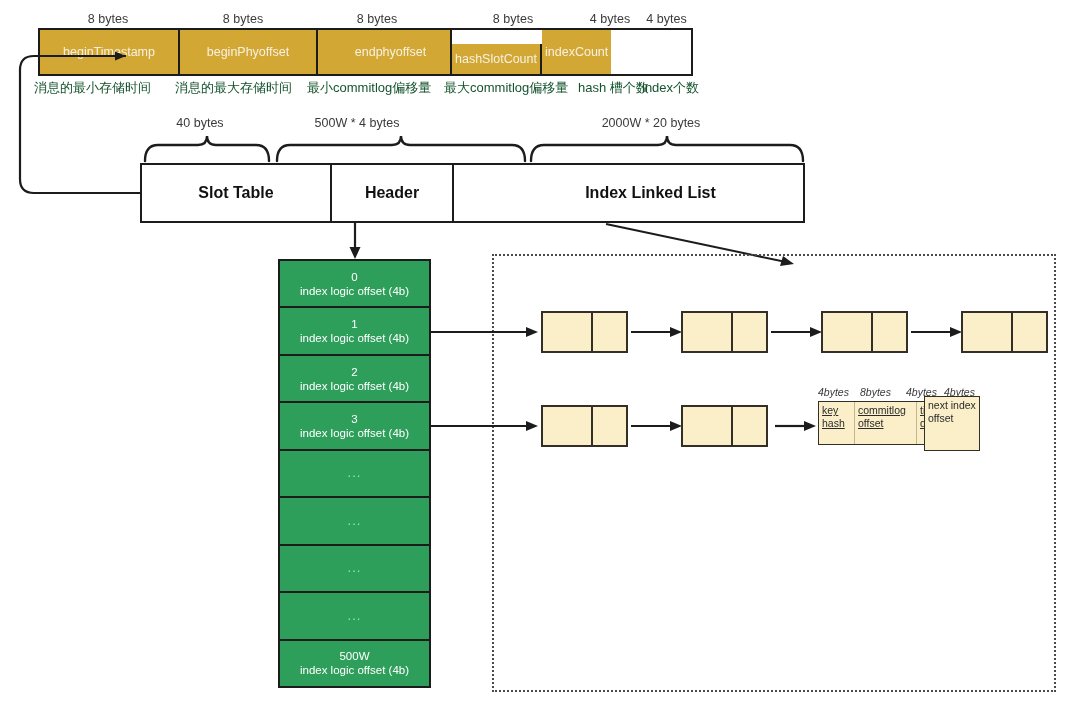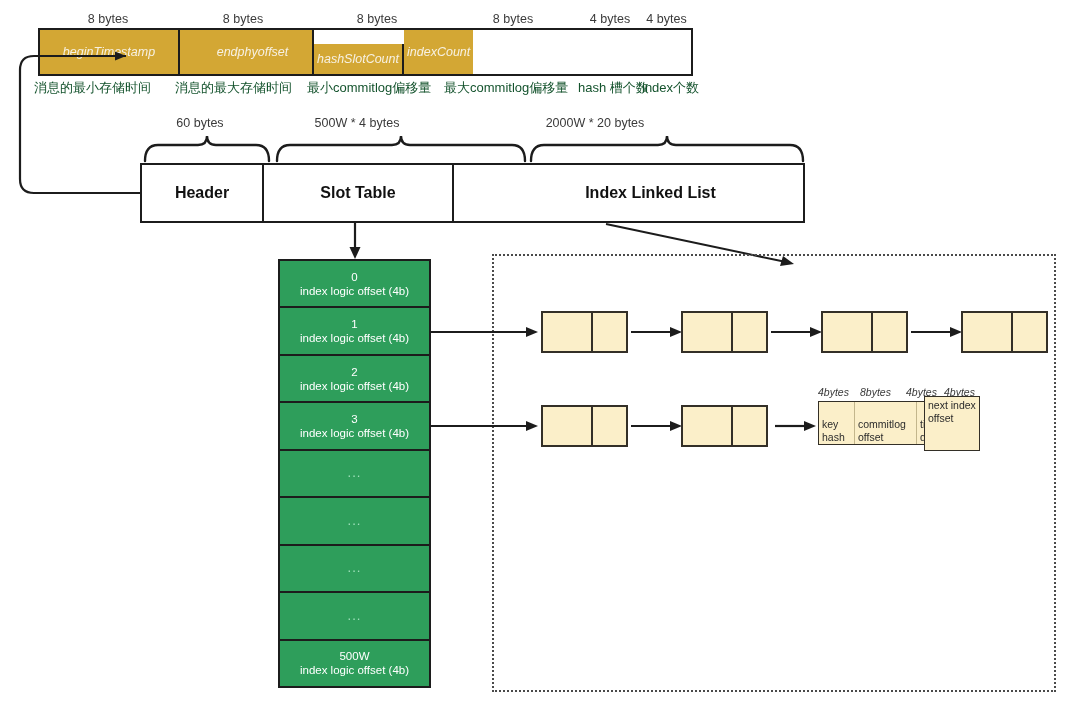--- a/index.html
+++ b/index.html
@@ -19,21 +19,21 @@
 
   
   #gold-strip{
     left:38px;top:28px;width:655px;height:48px;
     border:2px solid #1c1c1c;display:flex;
   }
   .gold-cell{
     background:#d3a734;border-right:2px solid #1c1c1c;
     display:flex;align-items:center;justify-content:center;
     color:#f7f1e2;font-size:12.5px;text-align:center;line-height:15px;
-    padding:0 3px;box-sizing:border-box;font-style:italic;
+    padding:0 3px;box-sizing:border-box;
   }
   .gold-cell:last-child{border-right:none;}
 
   
   #main-bar{
     left:140px;top:163px;width:665px;height:60px;
     border:2.5px solid #1c1c1c;display:flex;background:#fff;
   }
   .bar-cell{
     border-right:2.5px solid #1c1c1c;display:flex;align-items:center;
@@ -75,21 +75,21 @@
   .ll-node .c-narrow{flex:1 1 0;}
 
   
   #entry-detail{
     left:818px;top:401px;width:162px;height:44px;
     border:1.6px solid #332f27;background:#fbefc9;display:flex;
   }
   #entry-detail .ecell{
     border-right:1.3px solid #c3b68c;
     font-size:10.5px;line-height:12.5px;color:#2b2b2b;
-    padding:16px 3px;box-sizing:border-box;
+    padding:2px 3px;box-sizing:border-box;text-decoration:underline;
   }
   #entry-detail .ecell:last-child{border-right:none;}
   #entry-next{
     left:924px;top:396px;width:56px;height:55px;
     border:1.8px solid #332f27;background:#fbefc9;
     font-size:10.5px;line-height:12.5px;color:#2b2b2b;
     padding:2px 3px;box-sizing:border-box;
   }
   .byte-lbl{font-size:10.5px;color:#3a3a3a;white-space:nowrap;font-style:italic;}
 </style>
@@ -100,51 +100,52 @@
   <div class="abs lbl" style="left:0px;top:0px;width:140px;">8 bytes</div>
   <div class="abs lbl" style="left:140px;top:0px;width:130px;">8 bytes</div>
   <div class="abs lbl" style="left:270px;top:0px;width:138px;">8 bytes</div>
   <div class="abs lbl" style="left:408px;top:0px;width:134px;">8 bytes</div>
   <div class="abs lbl" style="left:542px;top:0px;width:60px;">4 bytes</div>
   <div class="abs lbl" style="left:602px;top:0px;width:53px;">4 bytes</div>
 </div>
 
 <div class="abs" id="gold-strip">
   <div class="gold-cell" style="flex:0 0 140px;">beginTimestamp</div>
+  <div class="gold-cell" style="flex:0 0 138px;">beginPhyoffset</div>
   <div class="gold-cell" style="flex:0 0 134px;padding-left:16px;">endphyoffset</div>
   <div class="gold-cell" style="flex:0 0 60px;margin-top:14px;">hashSlotCount</div>
   <div class="gold-cell" style="flex:0 0 53px;">indexCount</div>
 </div>
 
 <div class="abs" id="gold-desc-labels" style="left:38px;top:80px;width:655px;height:18px;">
   <div class="abs cjk" style="left:-4px;top:0px;width:148px;">消息的最小存储时间</div>
   <div class="abs cjk" style="left:137px;top:0px;width:136px;">消息的最大存储时间</div>
   <div class="abs cjk" style="left:269px;top:0px;width:140px;">最小commitlog偏移量</div>
   <div class="abs cjk" style="left:406px;top:0px;width:138px;">最大commitlog偏移量</div>
   <div class="abs cjk" style="left:540px;top:0px;width:66px;">hash 槽个数</div>
   <div class="abs cjk" style="left:604px;top:0px;width:60px;">index个数</div>
 </div>
 
-<div class="abs lbl" style="left:145px;top:116px;width:110px;">60 bytes</div>
+<div class="abs lbl" style="left:145px;top:116px;width:110px;">40 bytes</div>
 <div class="abs lbl" style="left:277px;top:116px;width:160px;">500W * 4 bytes</div>
-<div class="abs lbl" style="left:500px;top:116px;width:190px;">2000W * 20 bytes</div>
+<div class="abs lbl" style="left:556px;top:116px;width:190px;">2000W * 20 bytes</div>
 
 <svg class="abs brace" width="130" height="30" style="left:142px;top:133px;">
   <path d="M3,28 Q3,12 16,12 L56,12 Q65,12 65,3 Q65,12 74,12 L114,12 Q127,12 127,28" fill="none" stroke="#1c1c1c" stroke-width="2.4" stroke-linecap="round"></path>
 </svg>
 <svg class="abs brace" width="254" height="30" style="left:274px;top:133px;">
   <path d="M3,28 Q3,12 16,12 L118,12 Q127,12 127,3 Q127,12 136,12 L238,12 Q251,12 251,28" fill="none" stroke="#1c1c1c" stroke-width="2.4" stroke-linecap="round"></path>
 </svg>
 <svg class="abs brace" width="278" height="30" style="left:528px;top:133px;">
   <path d="M3,28 Q3,12 16,12 L130,12 Q139,12 139,3 Q139,12 148,12 L262,12 Q275,12 275,28" fill="none" stroke="#1c1c1c" stroke-width="2.4" stroke-linecap="round"></path>
 </svg>
 
 <div class="abs" id="main-bar">
+  <div class="bar-cell" style="flex:0 0 190px;">Slot Table</div>
   <div class="bar-cell" style="flex:0 0 122px;">Header</div>
-  <div class="bar-cell" style="flex:0 0 190px;">Slot Table</div>
   <div class="bar-cell" style="flex:1 1 auto;">Index Linked List</div>
 </div>
 
 <svg class="abs" width="160" height="175" style="left:8px;top:42px;">
   <path d="M134,151 L26,151 Q12,151 12,137 L12,28 Q12,14 26,14 L118,14" fill="none" stroke="#1c1c1c" stroke-width="2.2"></path>
   <path d="M118,14 L107,9.5 L107,18.5 Z" fill="#1c1c1c"></path>
 </svg>
 
 <svg class="abs" width="20" height="40" style="left:345px;top:223px;">
   <line x1="10" y1="0" x2="10" y2="28" stroke="#1c1c1c" stroke-width="2.2"></line>

